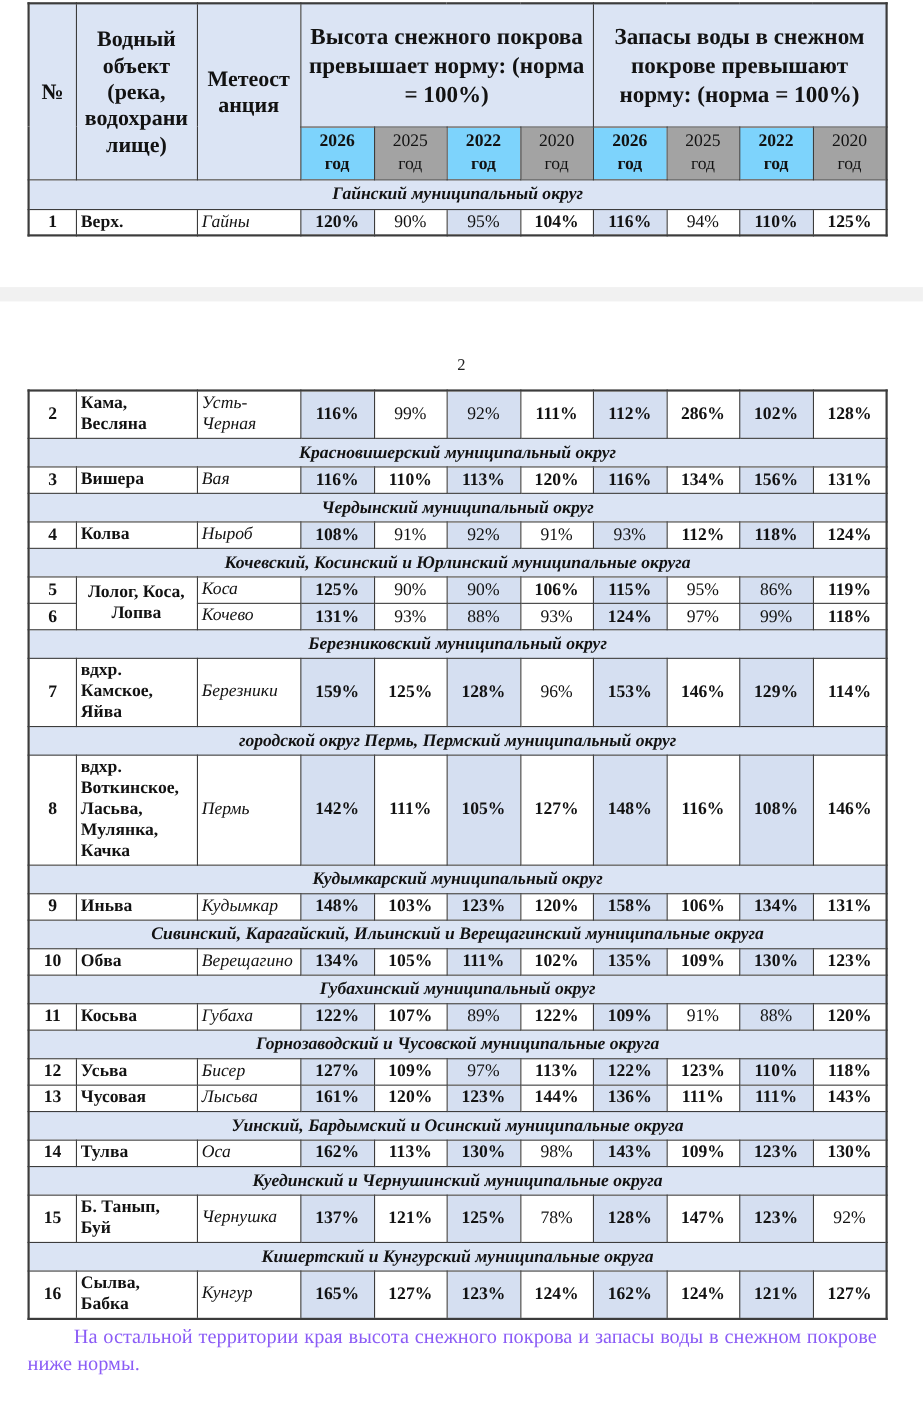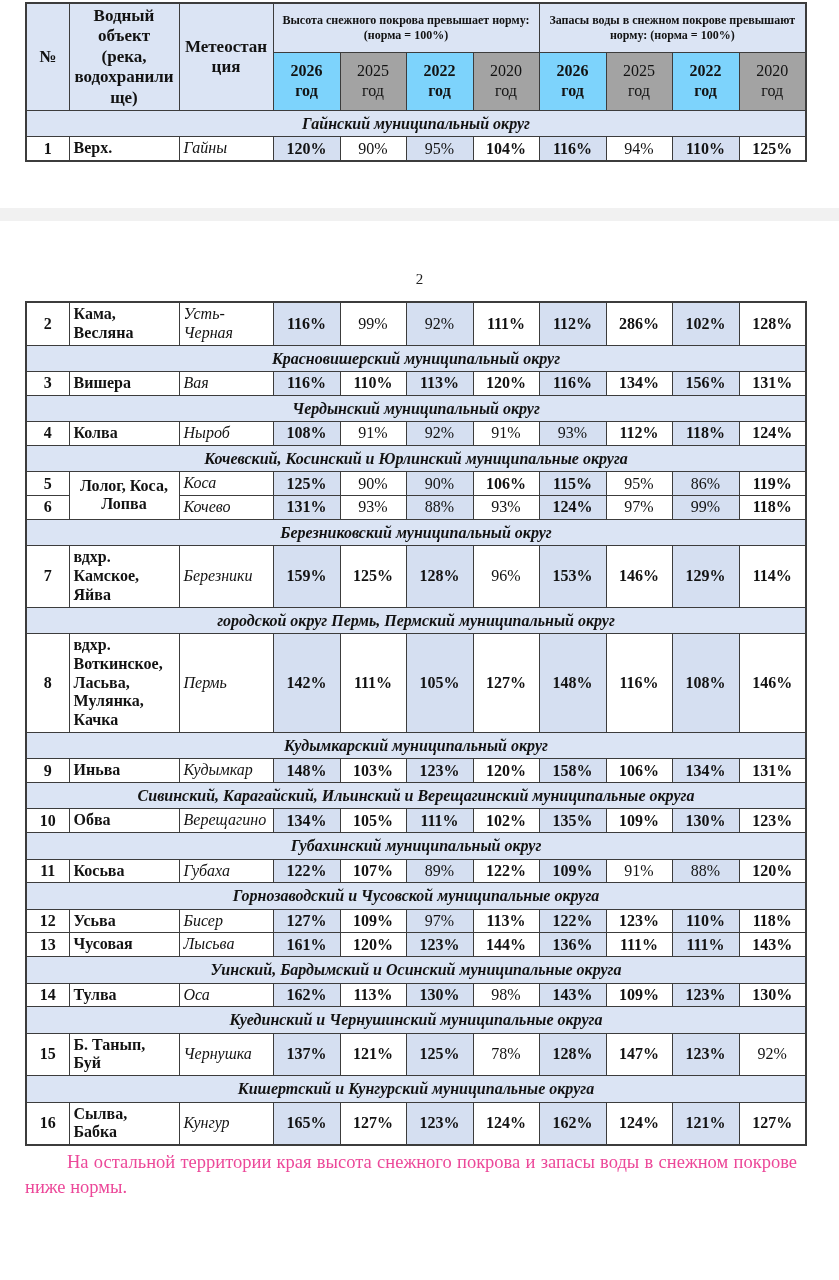--- a/index.html
+++ b/index.html
@@ -19,22 +19,22 @@
     border:2.5px solid #3c3c3c;
   }
   th,td{
     border:1.5px solid #3c3c3c;
     padding:2px 4px;
     vertical-align:middle;
     overflow:hidden;
   }
   
   thead th{background:#dbe4f4;font-weight:bold;text-align:center;}
-  th.grp{font-size:12px;line-height:1.25;padding:5px 6px;}
-  th.colhead{font-size:17px;line-height:1.2;overflow-wrap:anywhere;margin-top:44px;}
+  th.grp{font-size:21px;line-height:1.25;padding:16px 6px;}
+  th.colhead{font-size:20px;line-height:1.2;overflow-wrap:anywhere;margin-top:44px;}
   th.yr{font-size:16px;line-height:1.3;font-weight:normal;background:#a3a3a3;padding:3px 2px;}
   th.yr.b{font-weight:bold;background:#7dd3fc;}
   
   td.section{
     background:#dbe4f4;
     font-weight:bold;font-style:italic;
     text-align:center;font-size:16px;
     padding:3px 20px;line-height:1.2;
   }
   td.num{text-align:center;font-weight:bold;font-size:16px;}
@@ -47,21 +47,21 @@
   
   .frag1-wrap{margin:2px 0 0 25px;}
   .page-gap{margin-top:46px;width:839px;height:13px;background:#f1f1f1;}
   .page-number{margin-top:50px;text-align:center;font-size:15px;color:#222;}
   .frag2-wrap{margin:13px 0 0 25px;}
   .footer-text{
     margin:4px 18px 0 25px;
     width:772px;
     font-size:18.5px;line-height:1.33;
     text-align:justify;text-indent:42px;
-    color:#ec4899;
+    color:#8b5cf6;
   }
 </style>
 </head>
 <body>
 
 <div class="page">
 
   <div class="frag1-wrap">
     <table>
       <colgroup>

